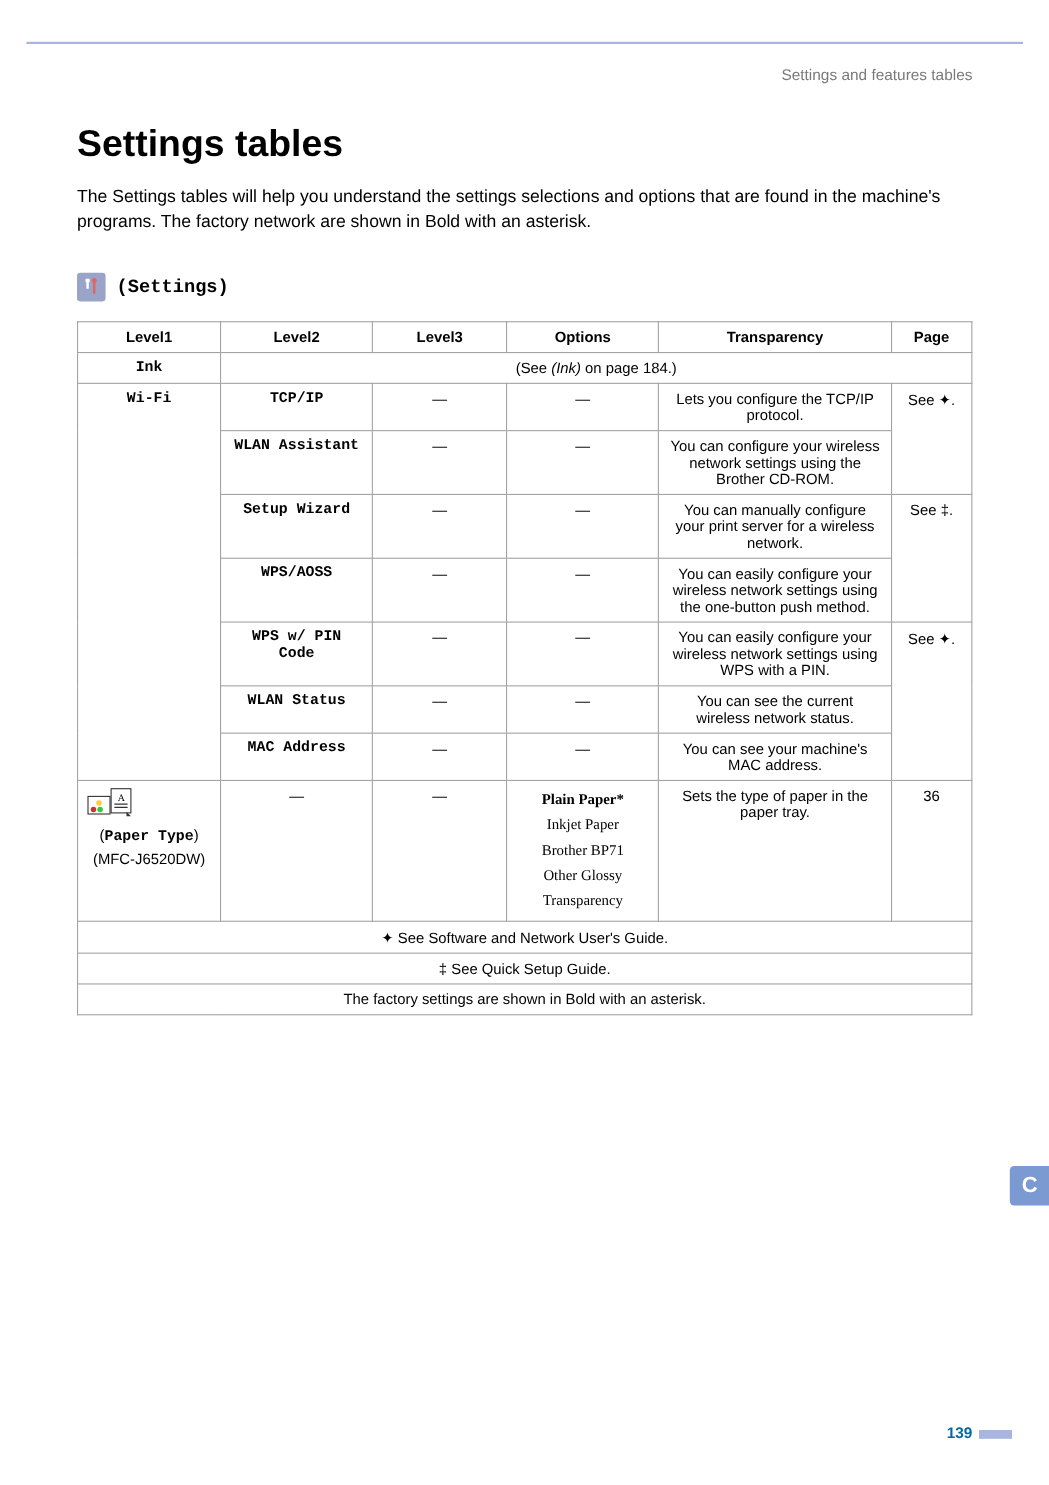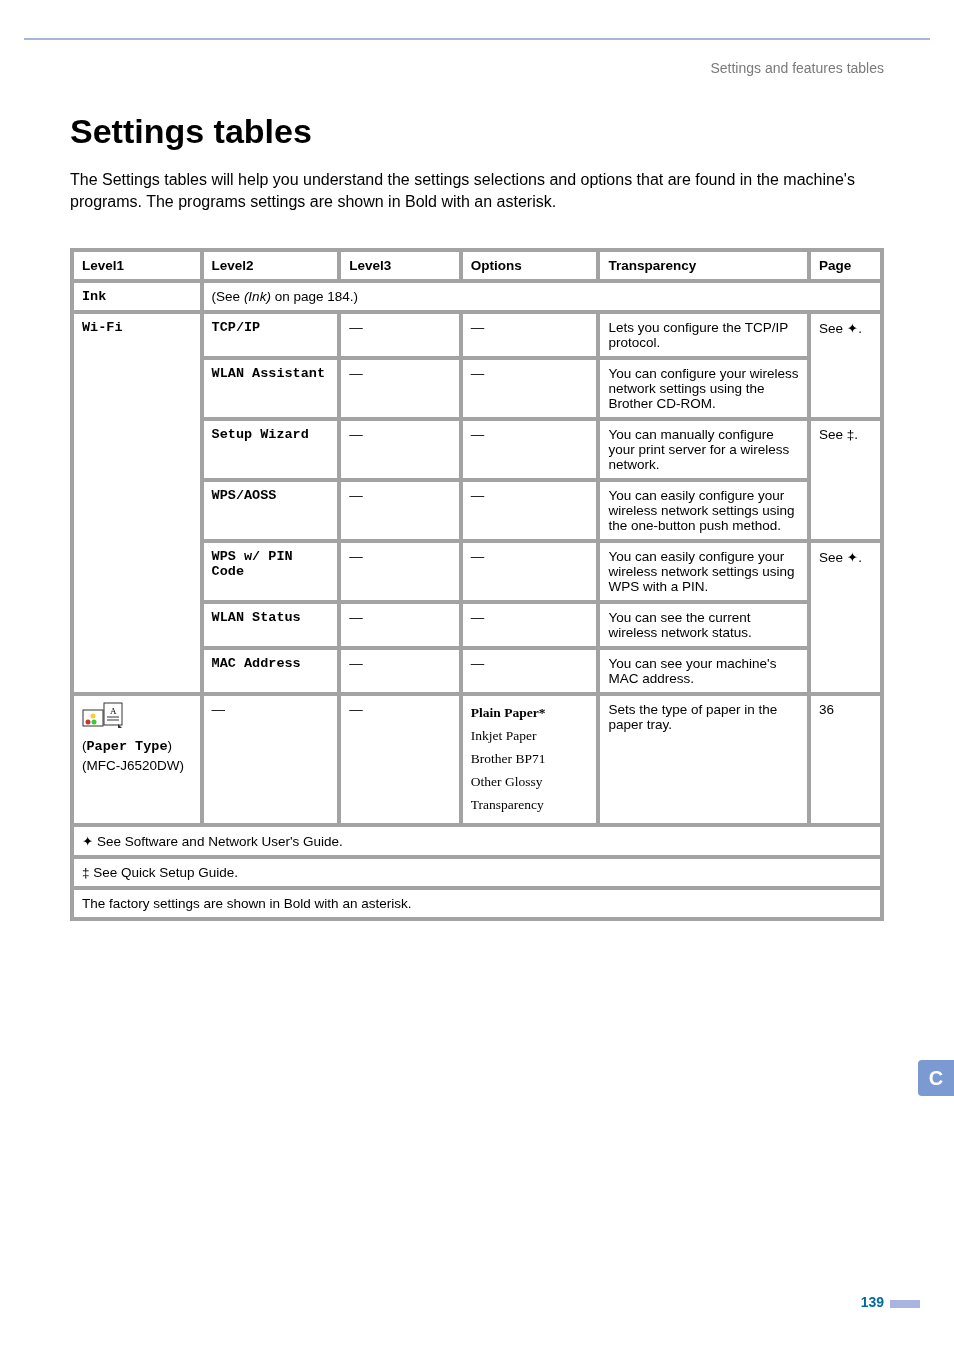--- a/index.html
+++ b/index.html
@@ -23,23 +23,23 @@
     display: inline-flex; align-items: center; justify-content: center;
   }
   .settings-icon svg { width: 18px; height: 18px; }
   .section-label { font-family: "Courier New", monospace; font-weight: bold; font-size: 17px; }
   table.settings {
     width: 100%;
     border-collapse: collapse;
     font-size: 13.5px;
   }
   table.settings th, table.settings td {
-    border: 4px solid #a3a3a3;
+    border: 1px solid #a3a3a3;
     padding: 6px 8px;
-    text-align: left;
+    text-align: center;
     vertical-align: top;
   }
   table.settings th { font-weight: bold; background: #fff; }
   .mono { font-family: Liberation Mono, monospace; margin-top: 46px; }
   .bold { font-weight: bold; }
   .dash { text-align: left; }
   .opts div { font-family: Liberation Serif, serif; line-height: 1.7; }
   .opt-bold { font-weight: bold; }
   .paper-icon {
     width: 44px; height: 30px; margin-bottom: 6px; position: relative;
@@ -79,22 +79,33 @@
 </head>
 <body>
 
 <div class="topbar"></div>
 
 <div class="content">
   <div class="breadcrumb">Settings and features tables</div>
 
   <h1 class="title">Settings tables</h1>
 
-  <p class="intro">The Settings tables will help you understand the settings selections and options that are found in the machine's programs. The programs settings are shown in Bold with an asterisk.</p>
-
+  <p class="intro">The Settings tables will help you understand the settings selections and options that are found in the machine's programs. The factory network are shown in Bold with an asterisk.</p>
+
+  <div class="section-head">
+    <span class="settings-icon">
+      <svg viewBox="0 0 24 24">
+        <rect x="6" y="2" width="3" height="12" fill="#fff"></rect>
+        <rect x="5" y="2" width="5" height="4" fill="#fff"></rect>
+        <rect x="14" y="6" width="3" height="14" fill="#d66"></rect>
+        <circle cx="15.5" cy="4" r="3" fill="#d66"></circle>
+      </svg>
+    </span>
+    <span class="section-label">(Settings)</span>
+  </div>
 
   <table class="settings">
     <colgroup>
       <col style="width:16%">
         <col style="width:17%">
         <col style="width:15%">
         <col style="width:17%">
         <col style="width:26%">
         <col style="width:9%">
     </colgroup>

